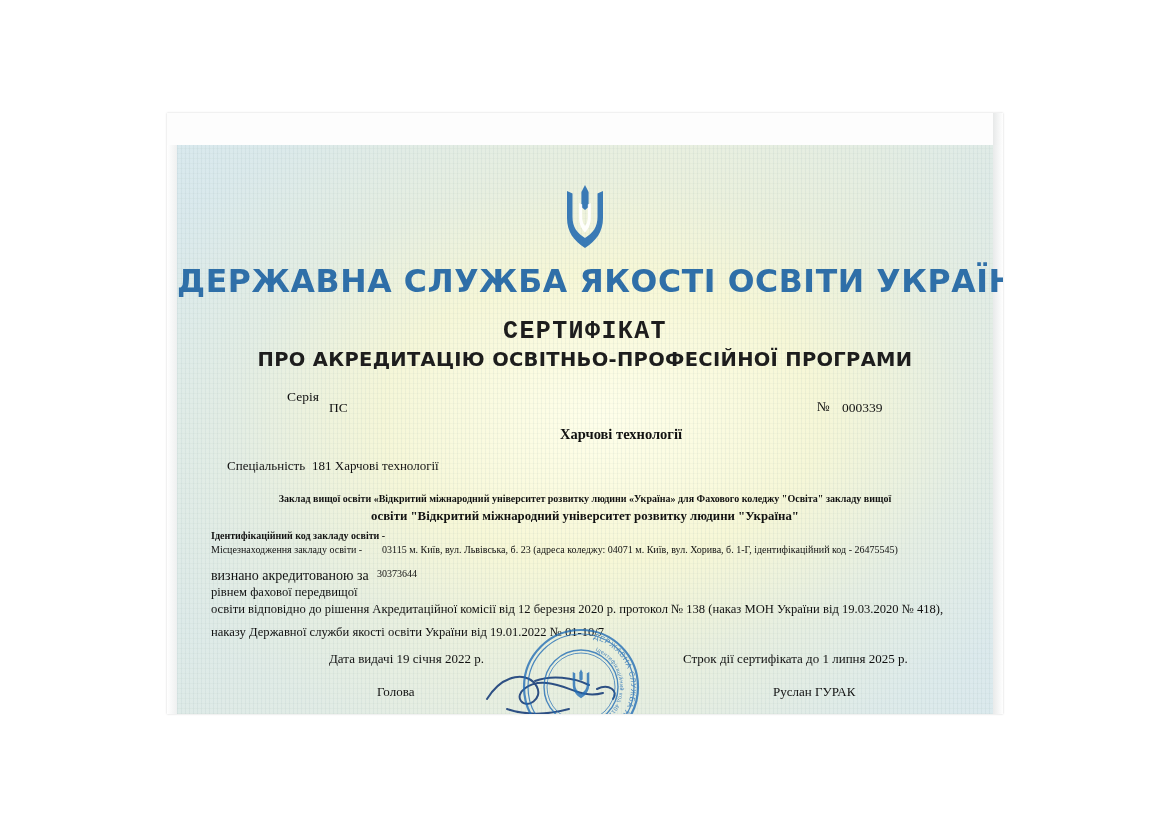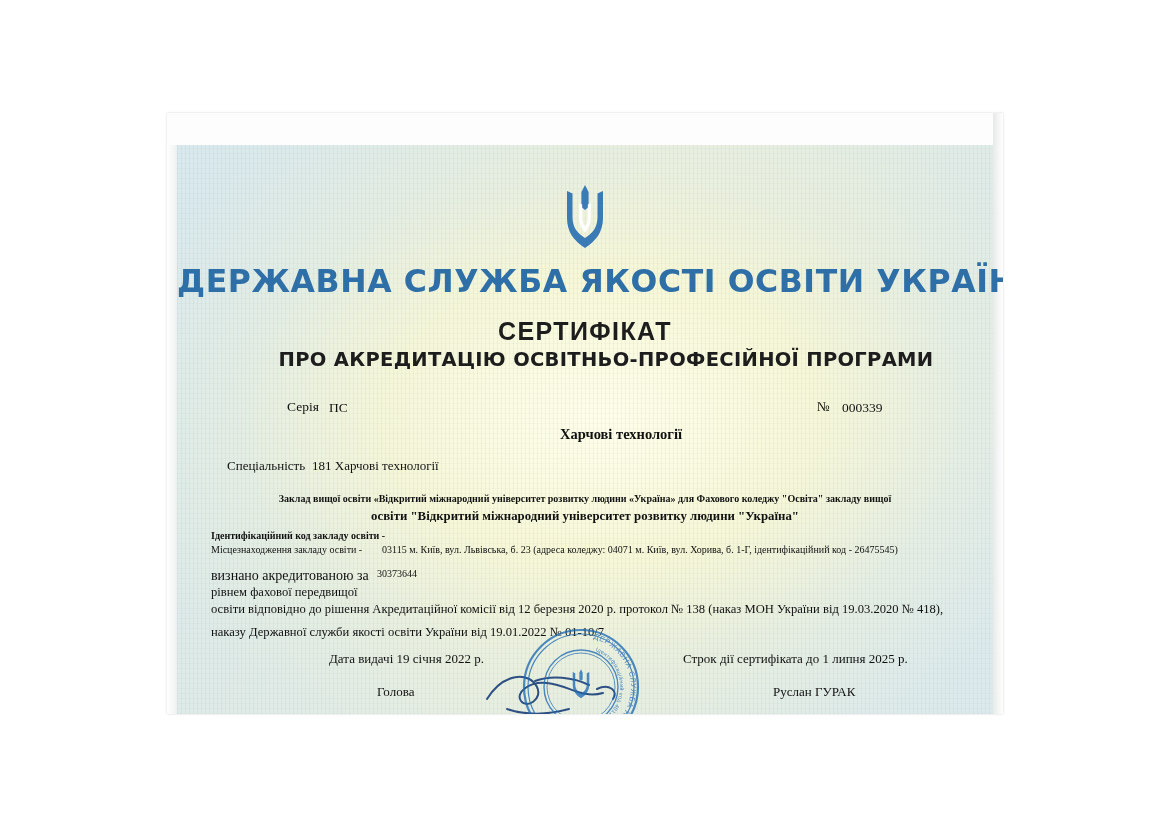--- a/index.html
+++ b/index.html
@@ -118,58 +118,57 @@
     color: #2f6fa8;
     white-space: nowrap;
   }
 
   .doc-title {
     position: absolute;
     top: 172px;
     left: 0;
     width: 816px;
     text-align: center;
-    font-family: Liberation Sans, sans-serif;
+    font-family: Liberation Mono, monospace;
     font-weight: bold;
     font-size: 25px;
     letter-spacing: 1.4px;
     color: #1d1d1d;
   }
 
   .doc-sub1 {
     position: absolute;
     top: 203px;
     left: 0;
     width: 816px;
     text-align: center;
     font-family: "DejaVu Sans", sans-serif;
     font-weight: bold;
     font-size: 19.5px;
     letter-spacing: 0.3px;
     color: #1d1d1d;
-    padding-left: 21px;
   }
 
   .doc-sub2 {
     position: absolute;
     top: 228px;
     left: 0;
     width: 816px;
     text-align: center;
     font-family: "DejaVu Sans", sans-serif;
     font-weight: bold;
     font-size: 17px;
     letter-spacing: 0.2px;
     color: #3a6fa0;
   }
 
   
   .series-label {
     position: absolute;
-    top: 254px;
+    top: 244px;
     left: 110px;
     font-size: 13.5px;
   }
   .series-value {
     position: absolute;
     top: 255px;
     left: 152px;
     font-size: 13.5px;
   }
   .number-label {

